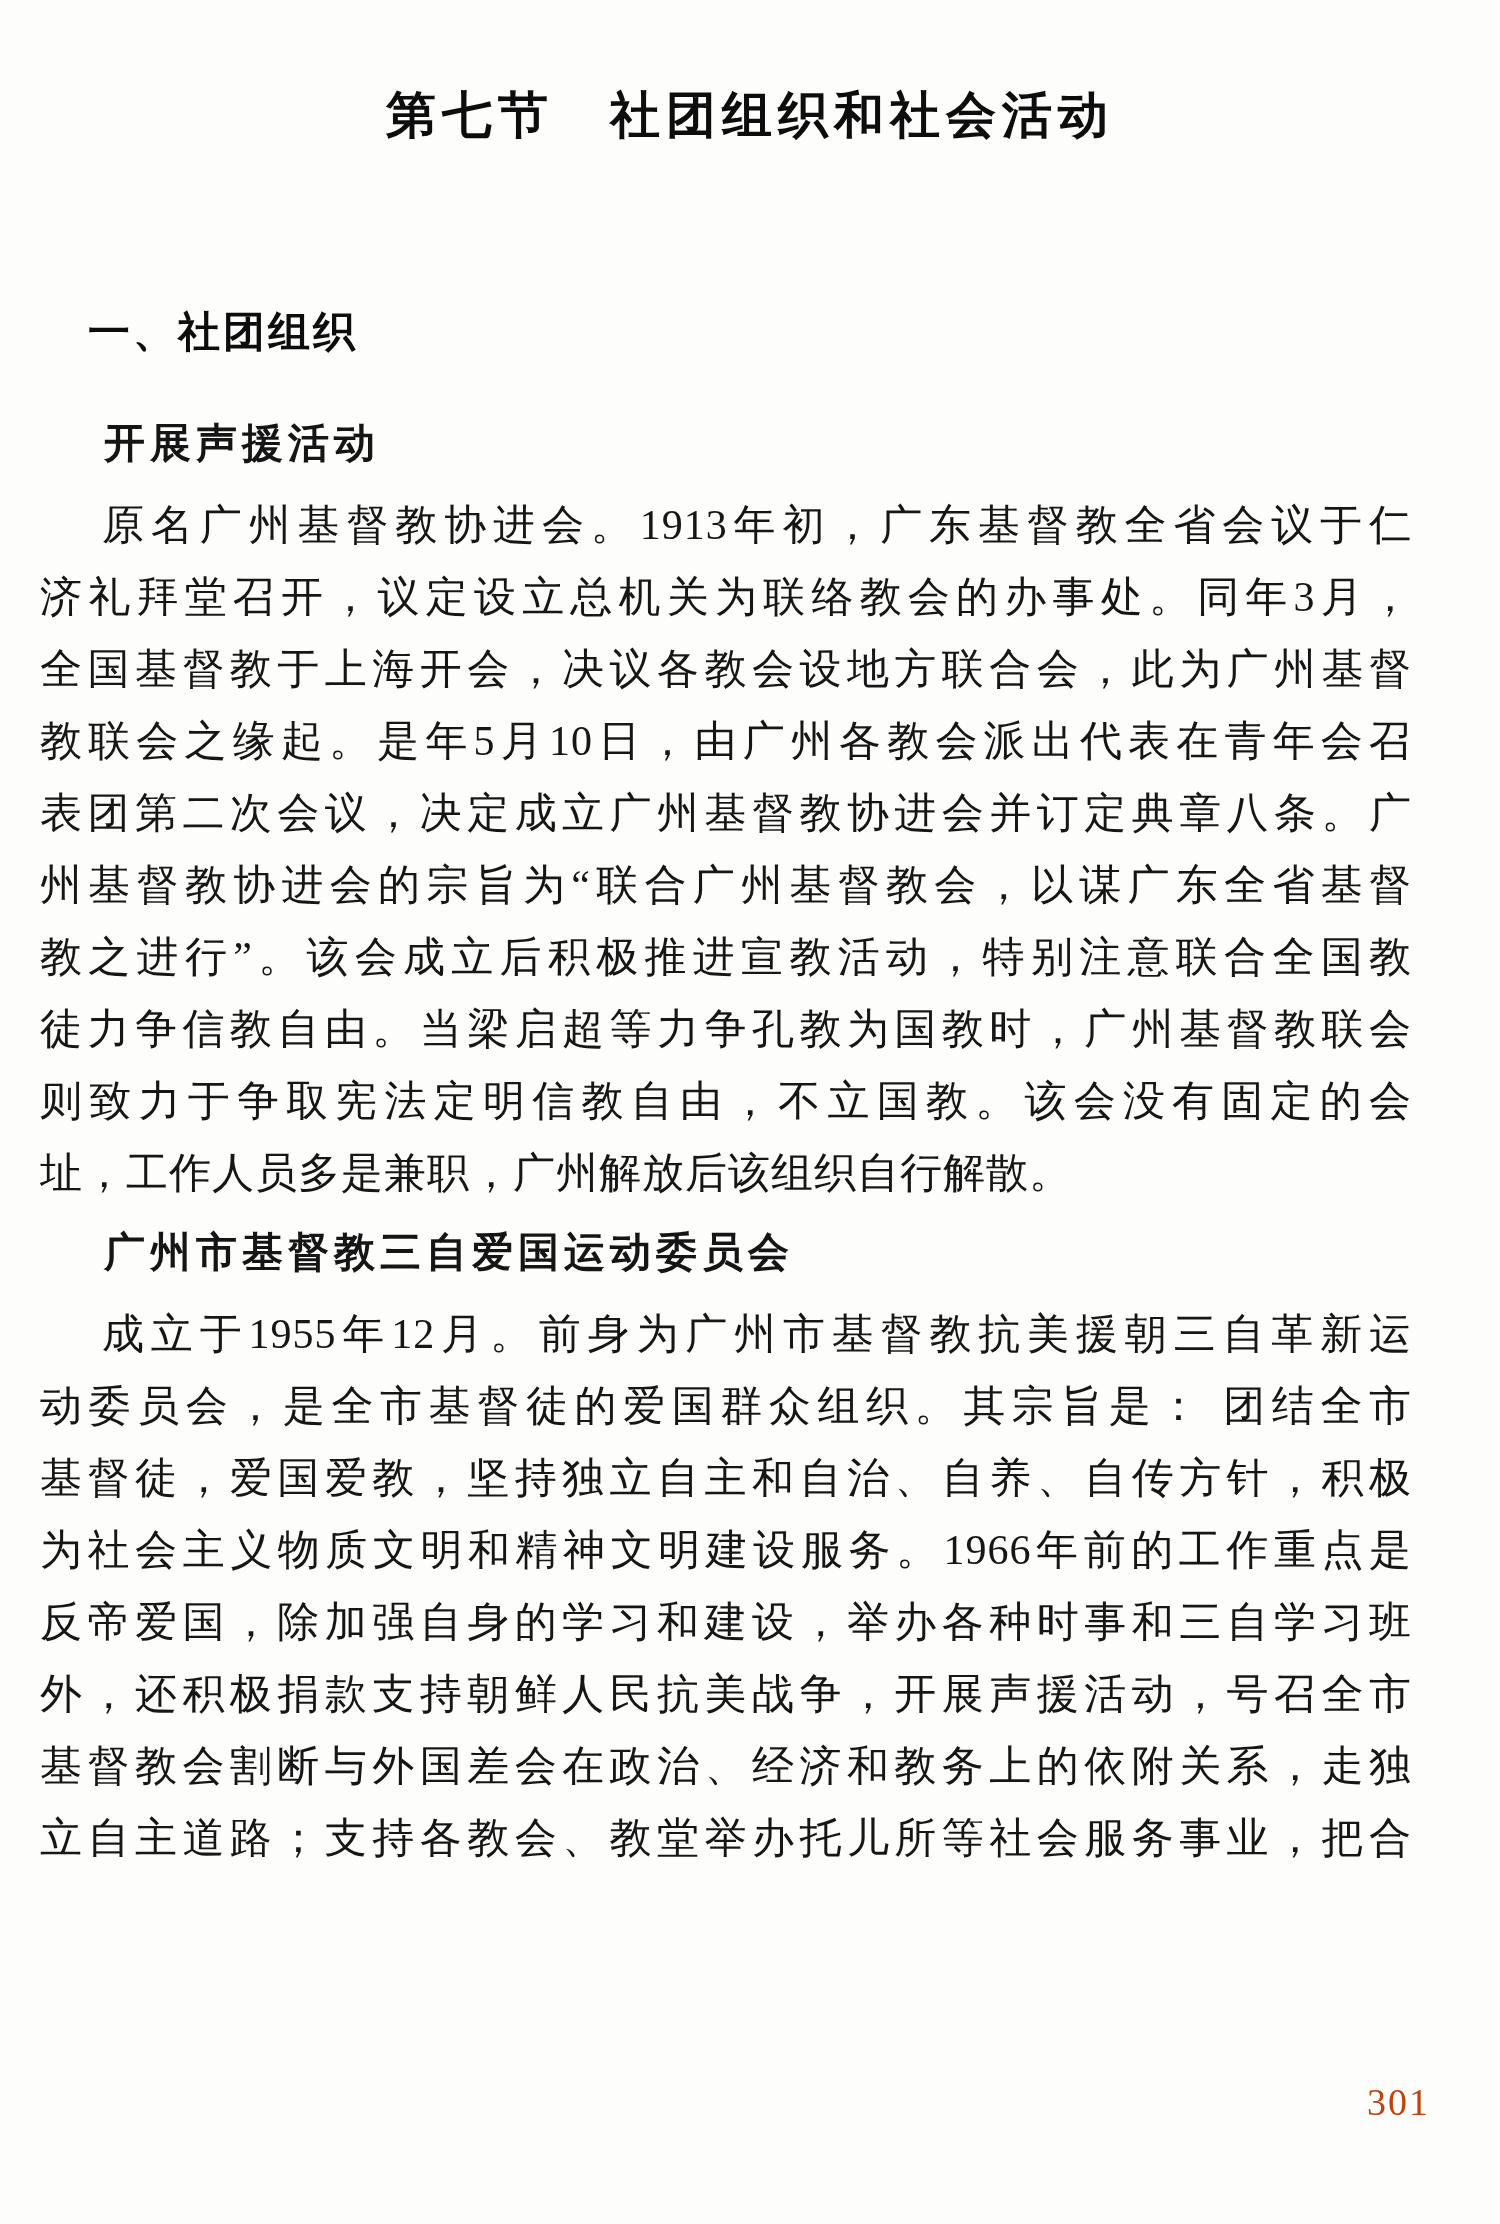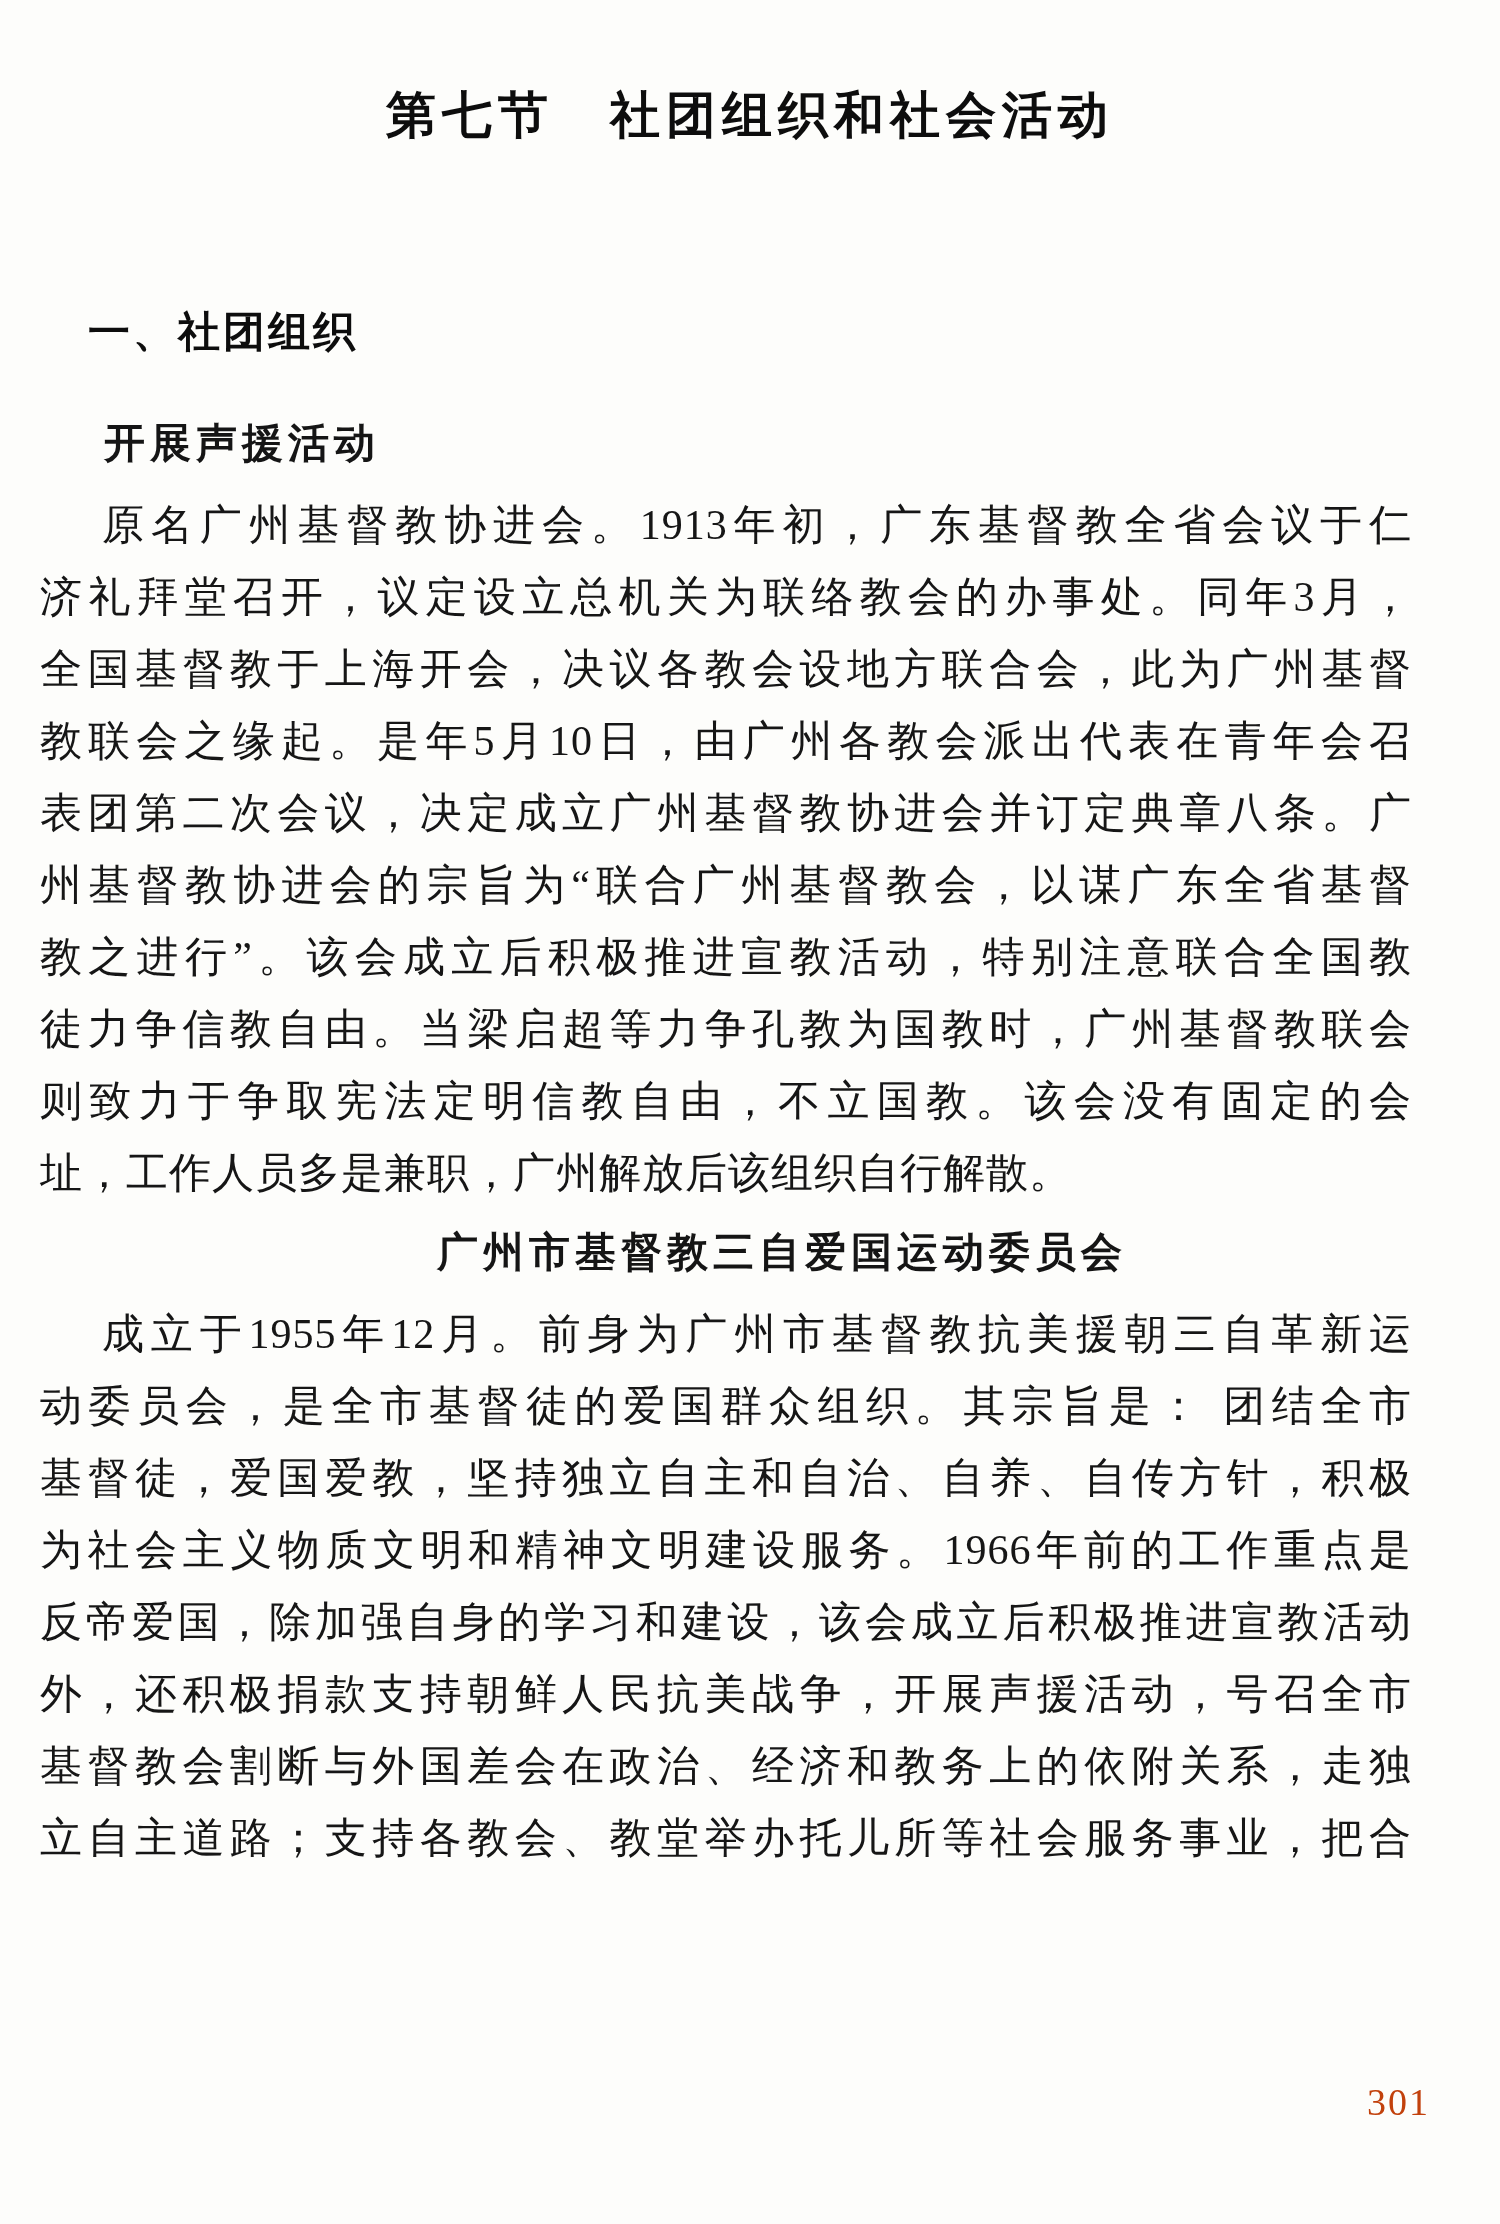--- a/index.html
+++ b/index.html
@@ -38,21 +38,21 @@
   }
   .org-heading {
     margin-top: 56px;
     margin-left: 64px;
     font-family: "Liberation Serif", serif;
     font-weight: 600;
     font-size: 41px;
     letter-spacing: 5px;
     color: #151515;
   }
-  .org-heading.second { margin-top: 16px; text-align: center; }
+  .org-heading.second { margin-top: 16px; }
   .paragraph {
     margin-top: 18px;
     width: 1372px;
   }
   .bodyline {
     font-size: 42px;
     line-height: 72px;
     height: 72px;
     letter-spacing: 1px;
     text-align: justify;
@@ -97,21 +97,21 @@
       <div class="bodyline lastline">址，工作人员多是兼职，广州解放后该组织自行解散。</div>
     </div>
 
   <div class="org-heading second">广州市基督教三自爱国运动委员会</div>
 
   <div class="paragraph">
       <div class="bodyline first">成立于1955年12月。前身为广州市基督教抗美援朝三自革新运</div>
       <div class="bodyline">动委员会，是全市基督徒的爱国群众组织。其宗旨是： 团结全市</div>
       <div class="bodyline">基督徒，爱国爱教，坚持独立自主和自治、自养、自传方针，积极</div>
       <div class="bodyline">为社会主义物质文明和精神文明建设服务。1966年前的工作重点是</div>
-      <div class="bodyline">反帝爱国，除加强自身的学习和建设，该会成立后积极推进宣教活动</div>
+      <div class="bodyline">反帝爱国，除加强自身的学习和建设，举办各种时事和三自学习班</div>
       <div class="bodyline">外，还积极捐款支持朝鲜人民抗美战争，开展声援活动，号召全市</div>
       <div class="bodyline">基督教会割断与外国差会在政治、经济和教务上的依附关系，走独</div>
       <div class="bodyline">立自主道路；支持各教会、教堂举办托儿所等社会服务事业，把合</div>
     </div>
 
 </div>
 
 <div class="page-number">301</div>
 
 </body></html>

